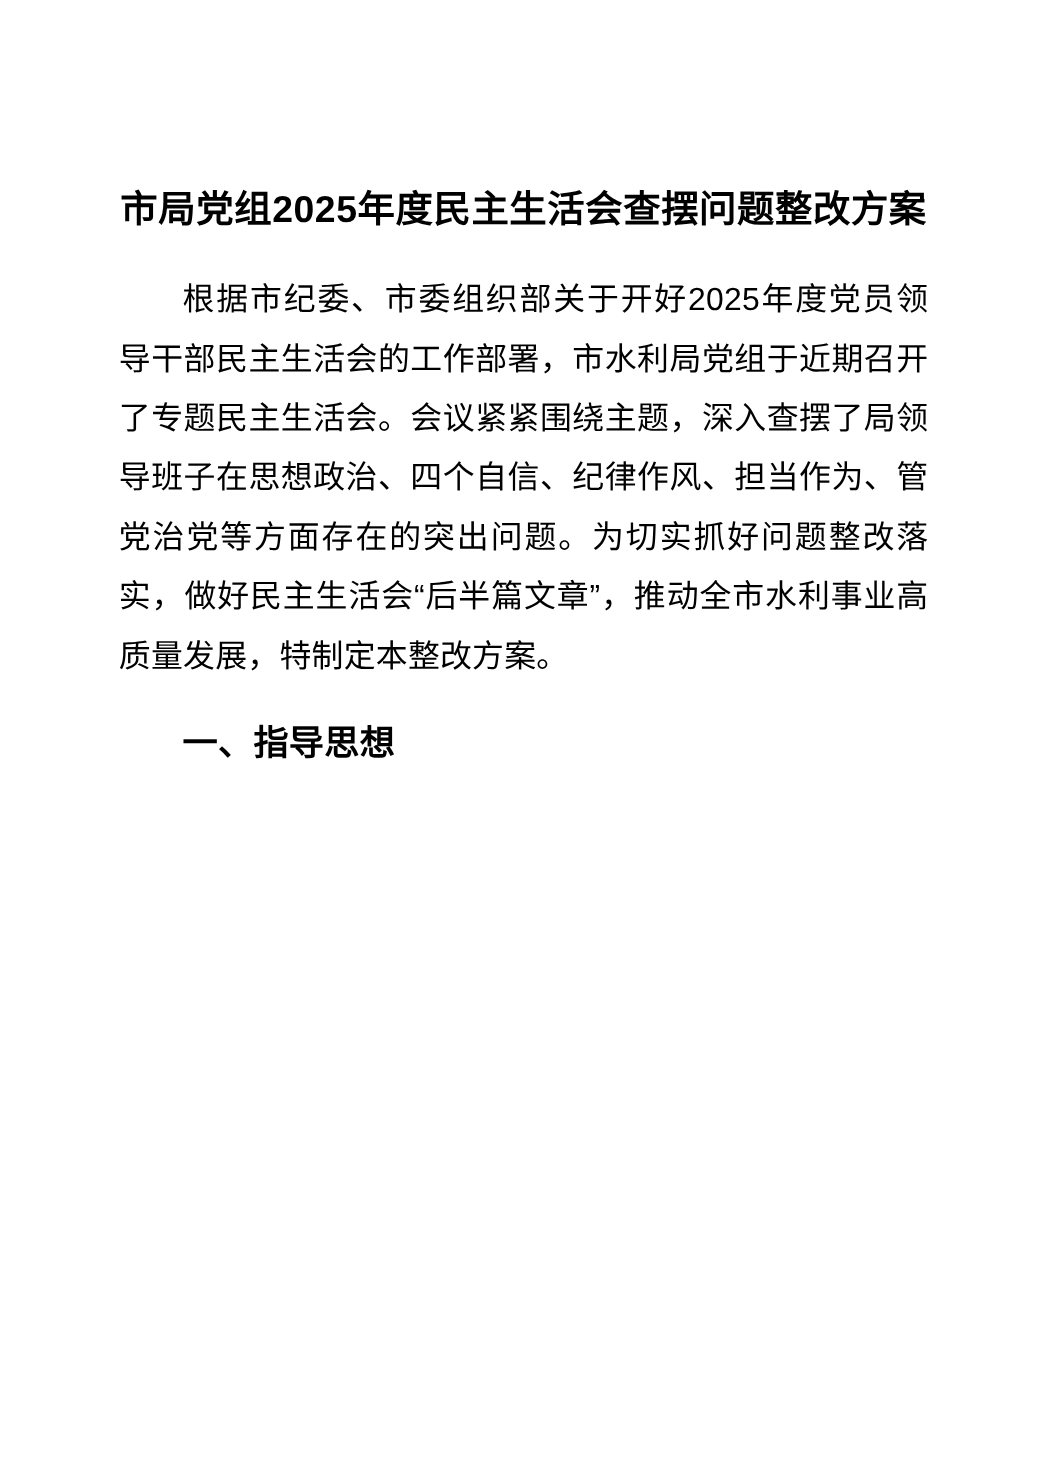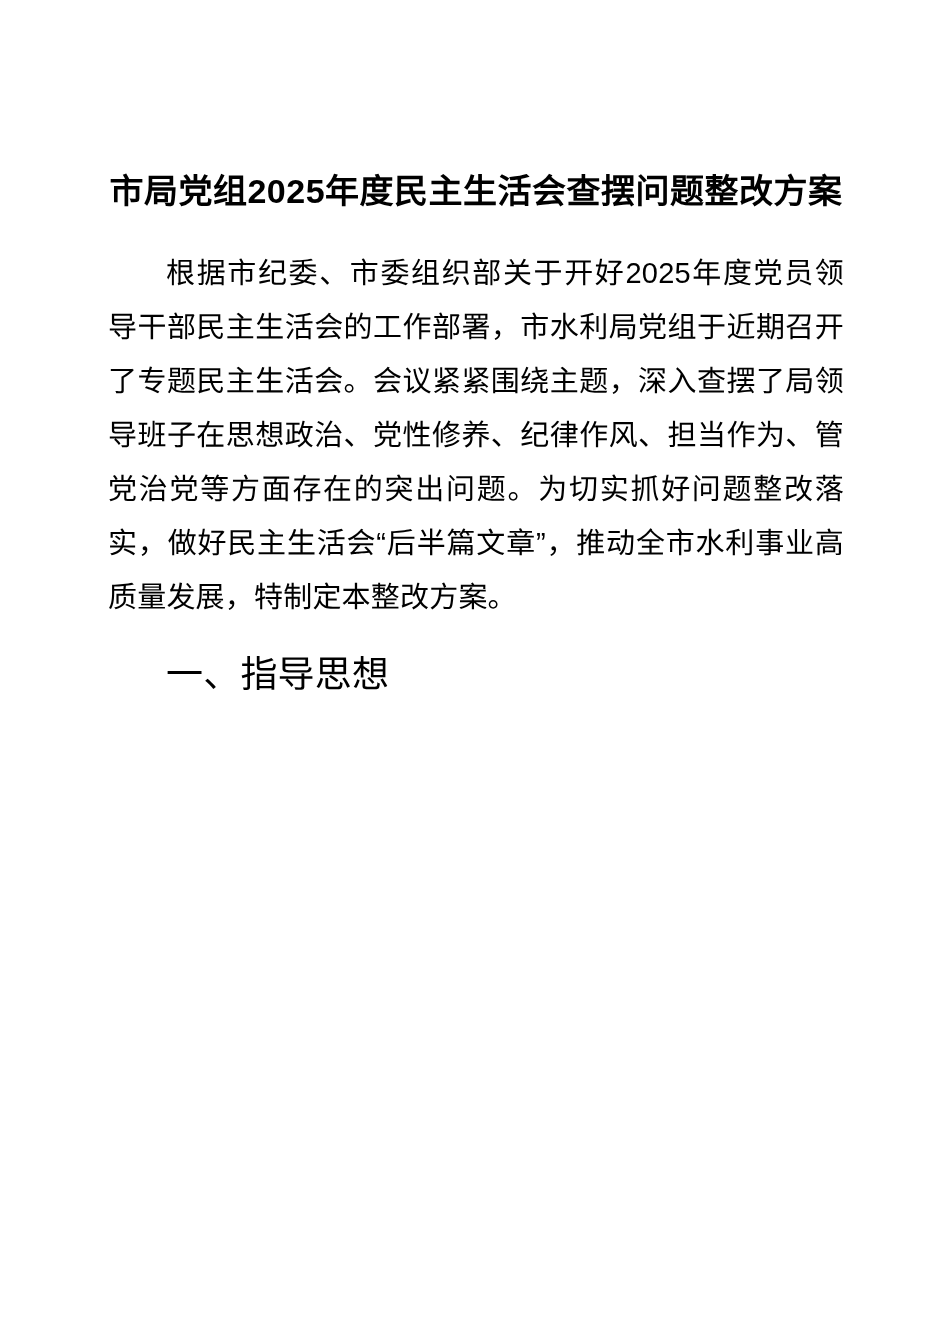--- a/index.html
+++ b/index.html
@@ -36,26 +36,26 @@
     line-height: 51px;
     text-align: center;
     letter-spacing: 0.5px;
     margin: 0;
     padding-top: 166px;
     word-break: break-all;
   }
 
   
   .section-heading {
-    font-size: 37px;
+    font-size: 32px;
     line-height: 54px;
     margin: 0;
     padding-top: 24px;
     text-indent: 58px;
-    font-weight: normal;
+    font-weight: bold;
     word-break: break-all;
     letter-spacing: 0.2px;
   }
 
   
   .body-para {
     font-size: 29px;
     line-height: 54px;
     margin: 0;
     text-indent: 58px;
@@ -75,19 +75,19 @@
   }
 </style>
 </head>
 <body>
 
 <div class="page">
   <div class="content">
 
     <h1 class="doc-title">市局党组2025年度民主生活会查摆问题整改方案</h1>
 
-    <p class="body-para first-para">根据市纪委、市委组织部关于开好2025年度党员领导干部民主生活会的工作部署，市水利局党组于近期召开了专题民主生活会。会议紧紧围绕主题，深入查摆了局领导班子在思想政治、党性修养、纪律作风、担当作为、管党治党等方面存在的突出问题。为切实抓好问题整改落实，做好民主生活会“后半篇文章”，推动全市水利事业高质量发展，特制定本整改方案。</p>
+    <p class="body-para first-para">根据市纪委、市委组织部关于开好2025年度党员领导干部民主生活会的工作部署，市水利局党组于近期召开了专题民主生活会。会议紧紧围绕主题，深入查摆了局领导班子在思想政治、四个自信、纪律作风、担当作为、管党治党等方面存在的突出问题。为切实抓好问题整改落实，做好民主生活会“后半篇文章”，推动全市水利事业高质量发展，特制定本整改方案。</p>
 
     <h2 class="section-heading">一、指导思想</h2>
 
 
   </div>
 </div>
 
 </body></html>

